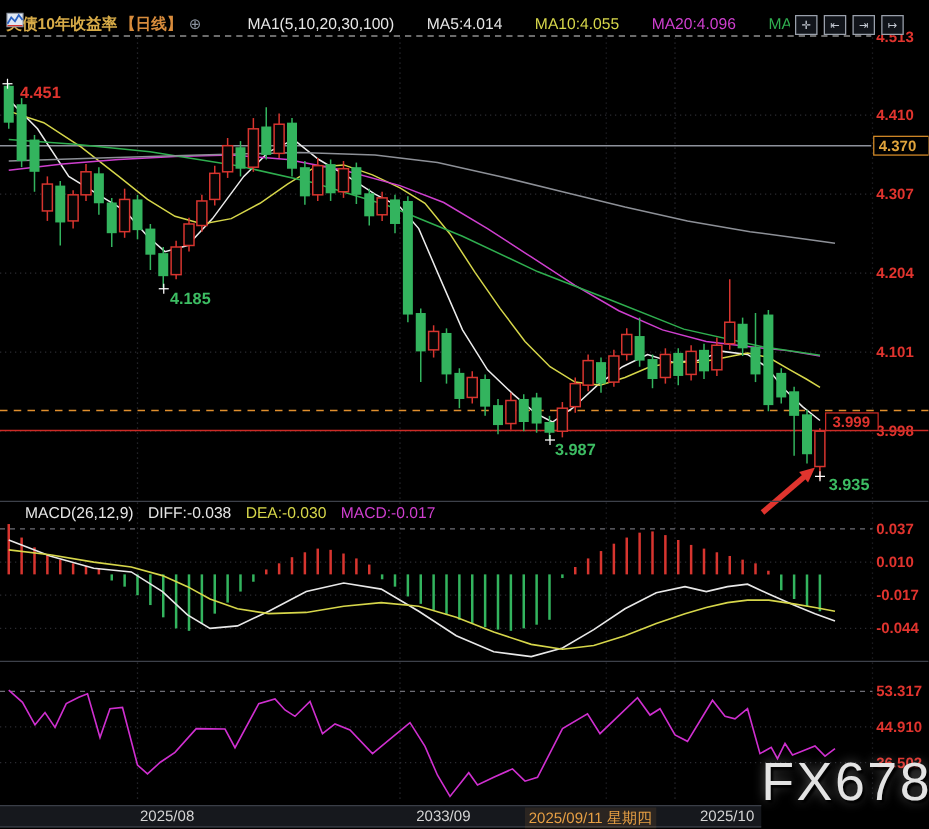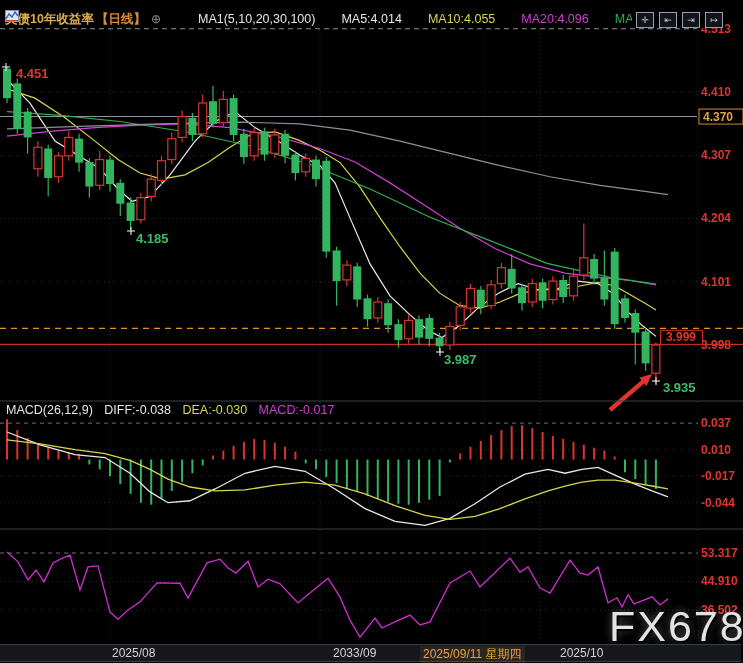--- a/index.html
+++ b/index.html
@@ -26,30 +26,30 @@
   #header .g{color:#2fae4f;}
   
   #hicons{position:absolute;top:12px;left:632px;display:flex;gap:5px;z-index:6;background:#000;padding-left:4px;}
   #hicons .ic{width:16px;height:14px;border:1px solid #9aa0ab;color:#c3c8d2;font-size:9px;
     line-height:14px;text-align:center;background:#11141a;}
   svg{position:absolute;left:0;top:0;}
   .ax{fill:#e0342e;font:700 12px "Liberation Sans",sans-serif;}
   .axo{fill:#e0a43c;font:700 12px "Liberation Sans",sans-serif;}
   .ann{font:700 13px "Liberation Sans",sans-serif;}
   
-  .indrow{position:absolute;left:6px;font-size:12.5px;white-space:nowrap;z-index:4;}
+  .indrow{position:absolute;left:20px;font-size:12.5px;white-space:nowrap;z-index:4;}
   .indrow span{margin-right:8px;}
   #macdlabels{top:403px;}
   #rsilabels{top:532px;}
   .iw{color:#e6e6e6;} .iy{color:#d6d64a;} .im{color:#cf3fcf;}
   
   #watermark{position:absolute;left:609px;top:602px;font-size:43px;color:#e3e3e3;
     letter-spacing:2px;text-shadow:2px 2px 2px #000,0 0 9px rgba(220,220,220,.45);z-index:2;}
   
-  #datebar{position:absolute;left:0;top:644px;width:741px;height:16px;background:#16181d;
+  #datebar{position:absolute;left:0;top:644px;width:609px;height:16px;background:#16181d;
     border-top:1px solid #3a3e47;border-bottom:1px solid #3a3e47;z-index:3;}
   #datebar .dl{position:absolute;top:1px;font-size:12px;color:#d5d5d5;white-space:nowrap;}
   #datebar .hl{color:#e8a044;background:rgba(232,160,68,.10);padding:0 3px;}
 </style>
 </head>
 <body>
 
 <div id="app">
 
 

